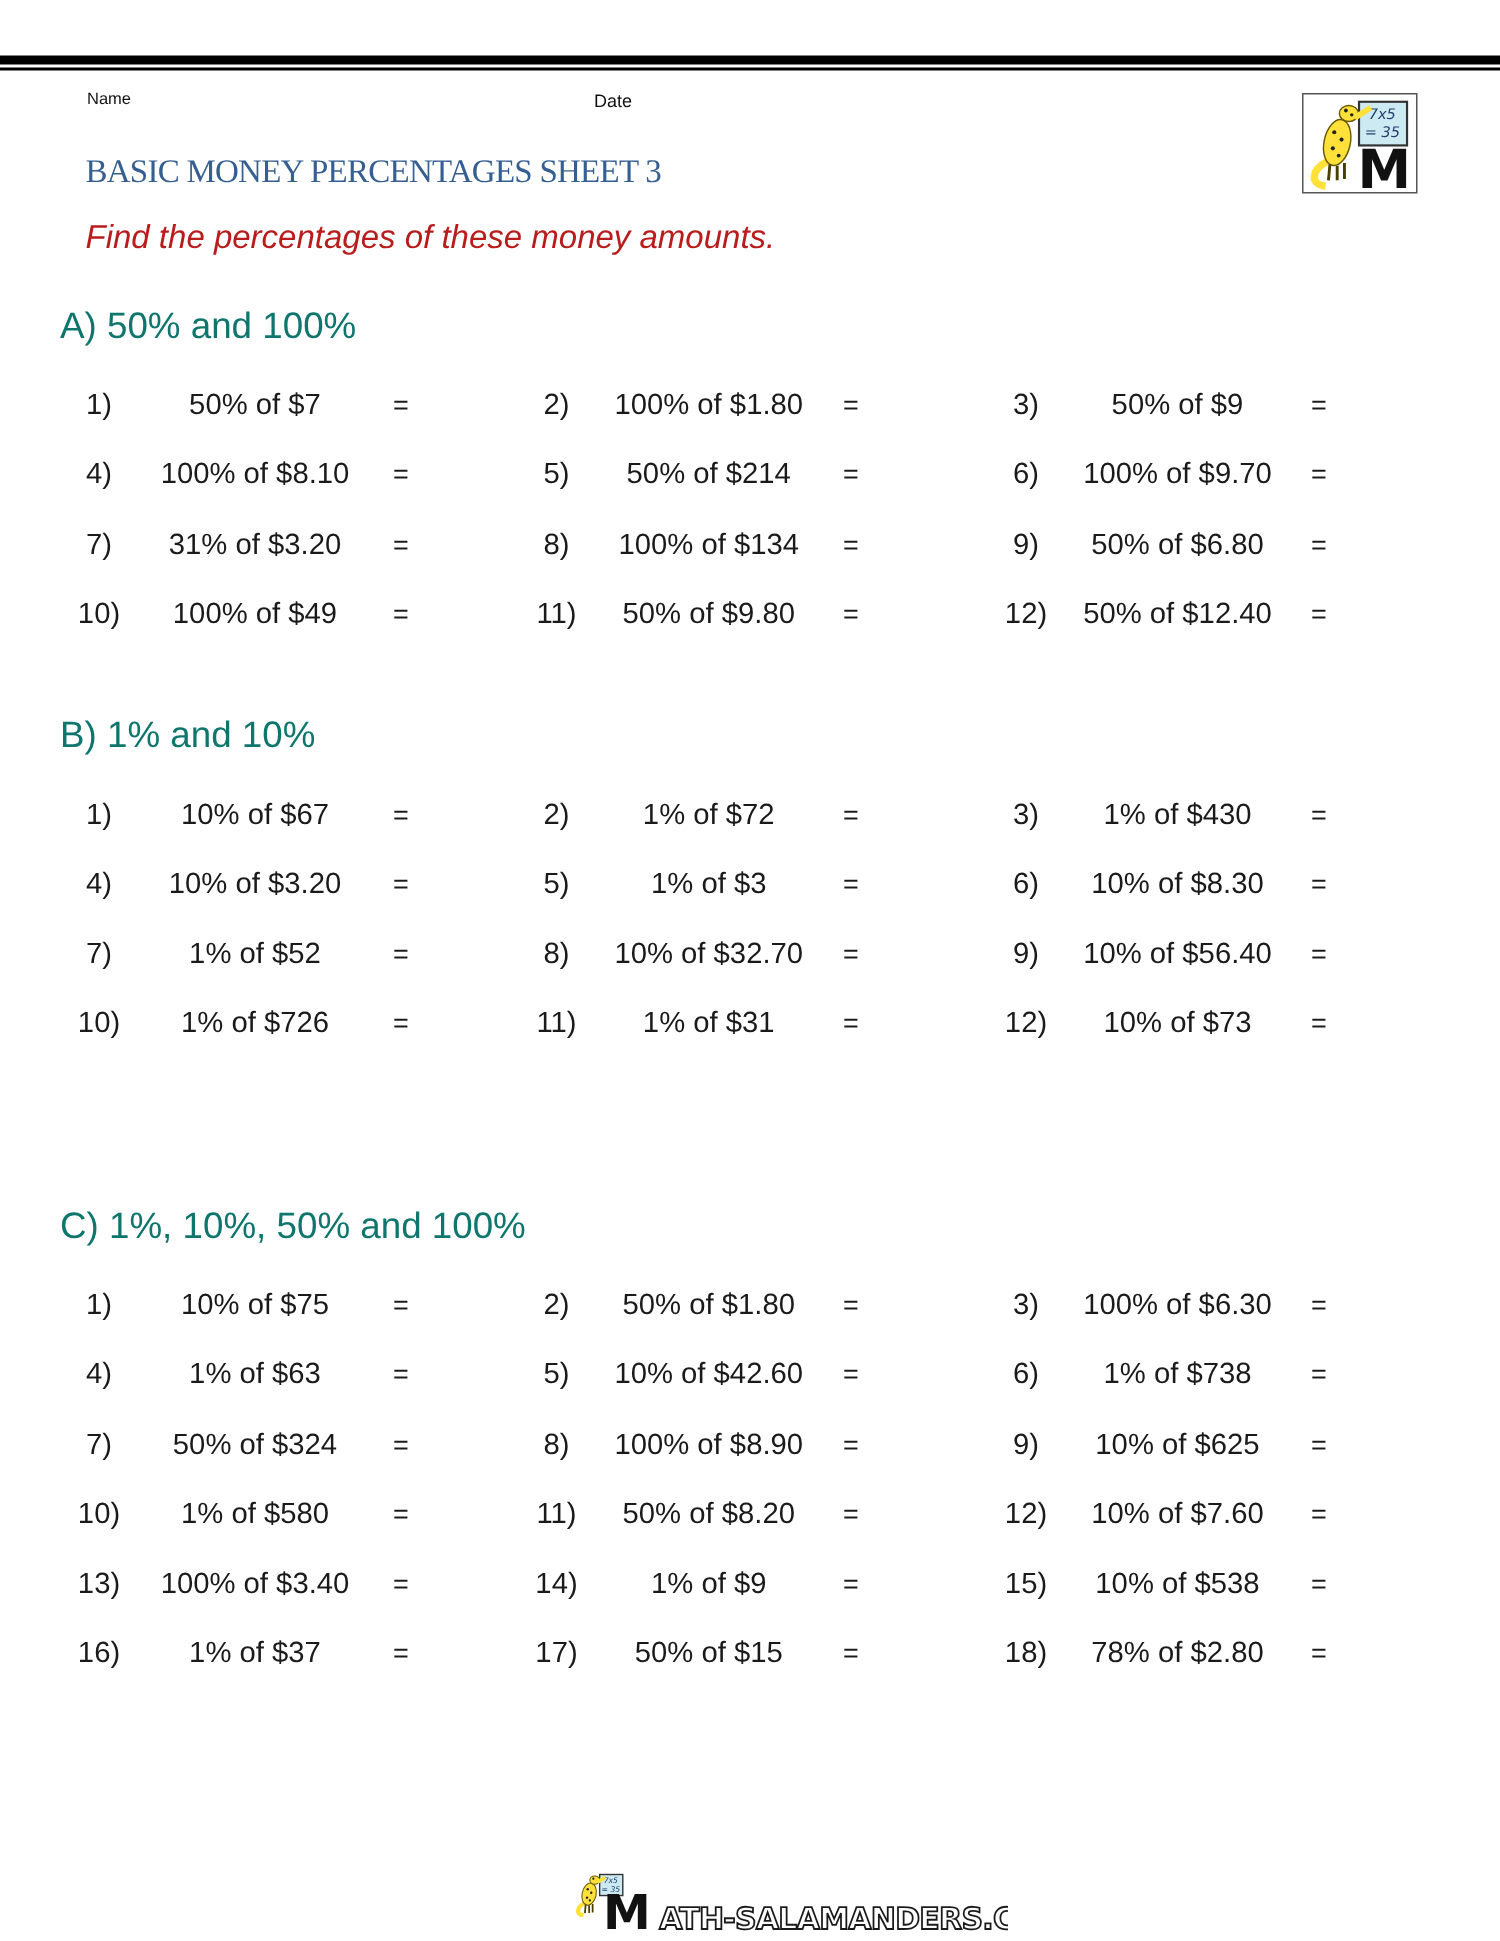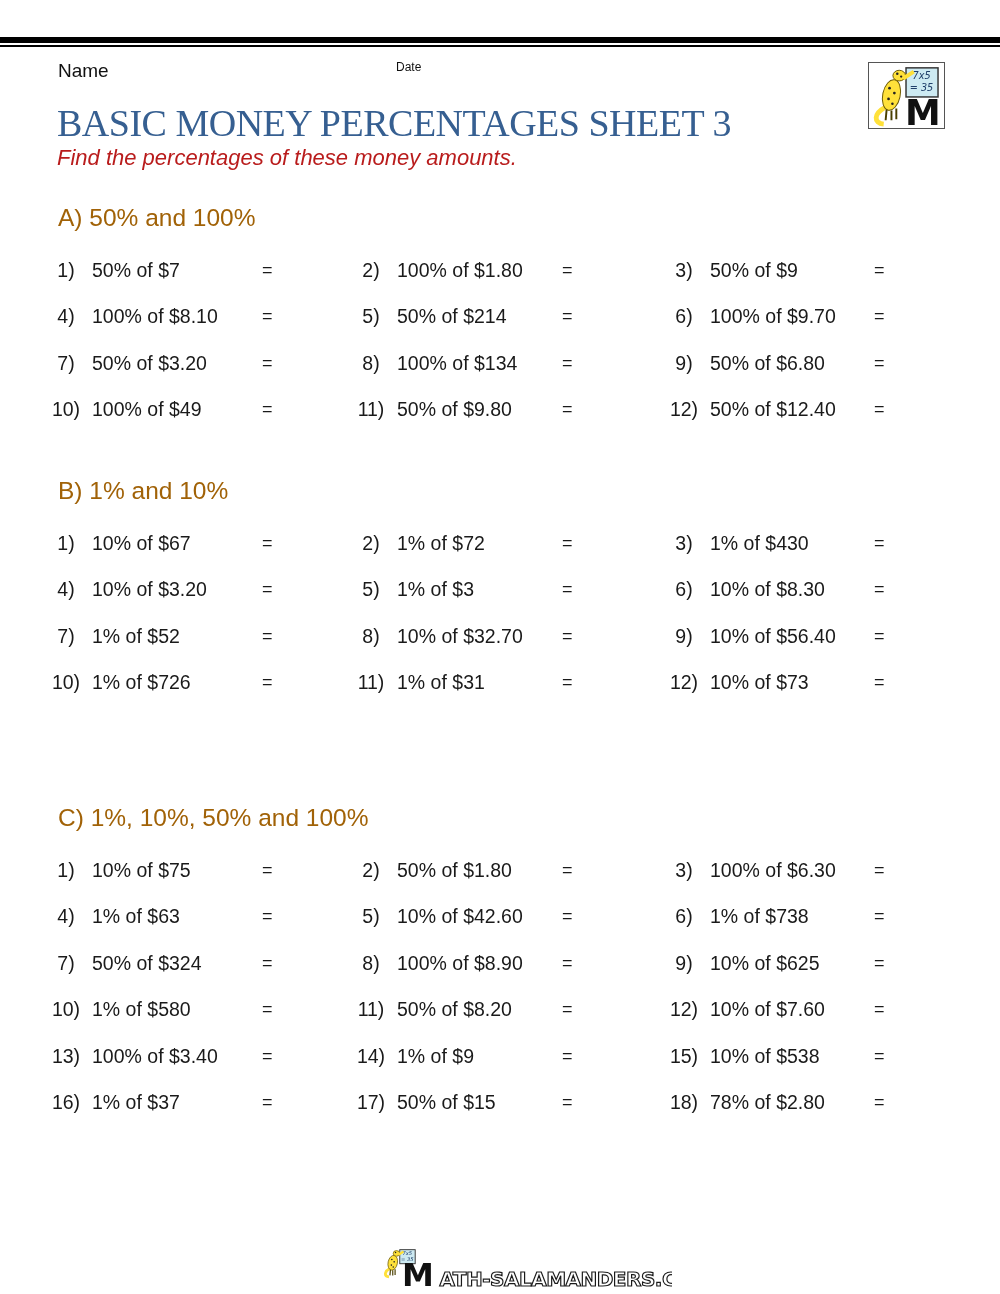--- a/index.html
+++ b/index.html
@@ -1,35 +1,35 @@
 <!DOCTYPE html>
 <html><head>
 <meta charset="utf-8">
 <style>
   html,body{margin:0;padding:0;background:#fff;}
   .page{position:relative;width:1000px;height:1294px;background:#ffffff;overflow:hidden;
         font-family:"Liberation Sans",sans-serif;color:#1a1a1a;}
   .rule-thick{position:absolute;left:0;top:37px;width:1000px;height:6px;background:#000;}
   .rule-thin{position:absolute;left:0;top:45px;width:1000px;height:2px;background:#000;}
-  .name-label{position:absolute;left:58px;top:60px;font-size:19px;color:#111;}
+  .name-label{position:absolute;left:58px;top:60px;font-size:11px;color:#111;}
   .date-label{position:absolute;left:396px;top:60px;font-size:12px;color:#111;}
   .corner-logo{position:absolute;left:868px;top:62px;width:77px;height:67px;
                border:1px solid #555;background:#fff;box-sizing:border-box;}
   .page-title{position:absolute;left:57px;top:101px;font-family:"Liberation Serif",serif;
-              font-size:38px;letter-spacing:-0.5px;color:#365f91;white-space:nowrap;text-align:right;}
+              font-size:22px;letter-spacing:-0.5px;color:#365f91;white-space:nowrap;text-align:right;}
   .page-subtitle{position:absolute;left:57px;top:145px;font-style:italic;font-size:22px;
                  color:#b91c1c;white-space:nowrap;}
   .section{position:absolute;left:40px;width:940px;}
   .section-0{top:204px;} .section-1{top:477px;} .section-2{top:804px;}
-  .sec-heading{font-size:24.5px;line-height:28px;margin-left:18px;color:#a16207;}
+  .sec-heading{font-size:24.5px;line-height:28px;color:#0f766e;}
   .rows{margin-top:15px;}
   .prow{display:grid;grid-template-columns:305px 313px 302px;height:46.5px;align-items:center;}
   .cell{display:flex;align-items:center;font-size:19.5px;}
   .pnum{width:52px;text-align:center;flex:0 0 auto;}
-  .pexpr{text-align:left;white-space:nowrap;flex:0 0 auto;}
+  .pexpr{text-align:center;white-space:nowrap;flex:0 0 auto;}
   .col0 .pexpr{width:156px;} .col1 .pexpr{width:151px;} .col2 .pexpr{width:150px;}
   .peq{margin-left:14px;font-size:18px;flex:0 0 auto;}
   .pans{flex:1 1 auto;height:30px;}
   .footer{position:absolute;left:382px;top:1234px;width:290px;height:60px;}
   .footer-salamander{position:absolute;left:0;top:2px;}
   .footer-right{position:absolute;left:52px;top:0;}
   .tagline{font-size:12.5px;font-weight:bold;color:#111;letter-spacing:0.2px;
            white-space:nowrap;padding:1px 4px 3px 4px;}
   .rule-purple{height:3px;background:#7030a0;width:234px;}
   .wordmark{position:absolute;left:20px;top:24px;}
@@ -111,21 +111,21 @@
             <div class="cell col2">
               <span class="pnum">6)</span>
               <span class="pexpr">100% of $9.70</span>
               <span class="peq">=</span>
               <span class="pans"></span>
             </div>
           </div>
           <div class="prow">
             <div class="cell col0">
               <span class="pnum">7)</span>
-              <span class="pexpr">50% of $3.20</span>
+              <span class="pexpr">31% of $3.20</span>
               <span class="peq">=</span>
               <span class="pans"></span>
             </div>
             <div class="cell col1">
               <span class="pnum">8)</span>
               <span class="pexpr">100% of $134</span>
               <span class="peq">=</span>
               <span class="pans"></span>
             </div>
             <div class="cell col2">

